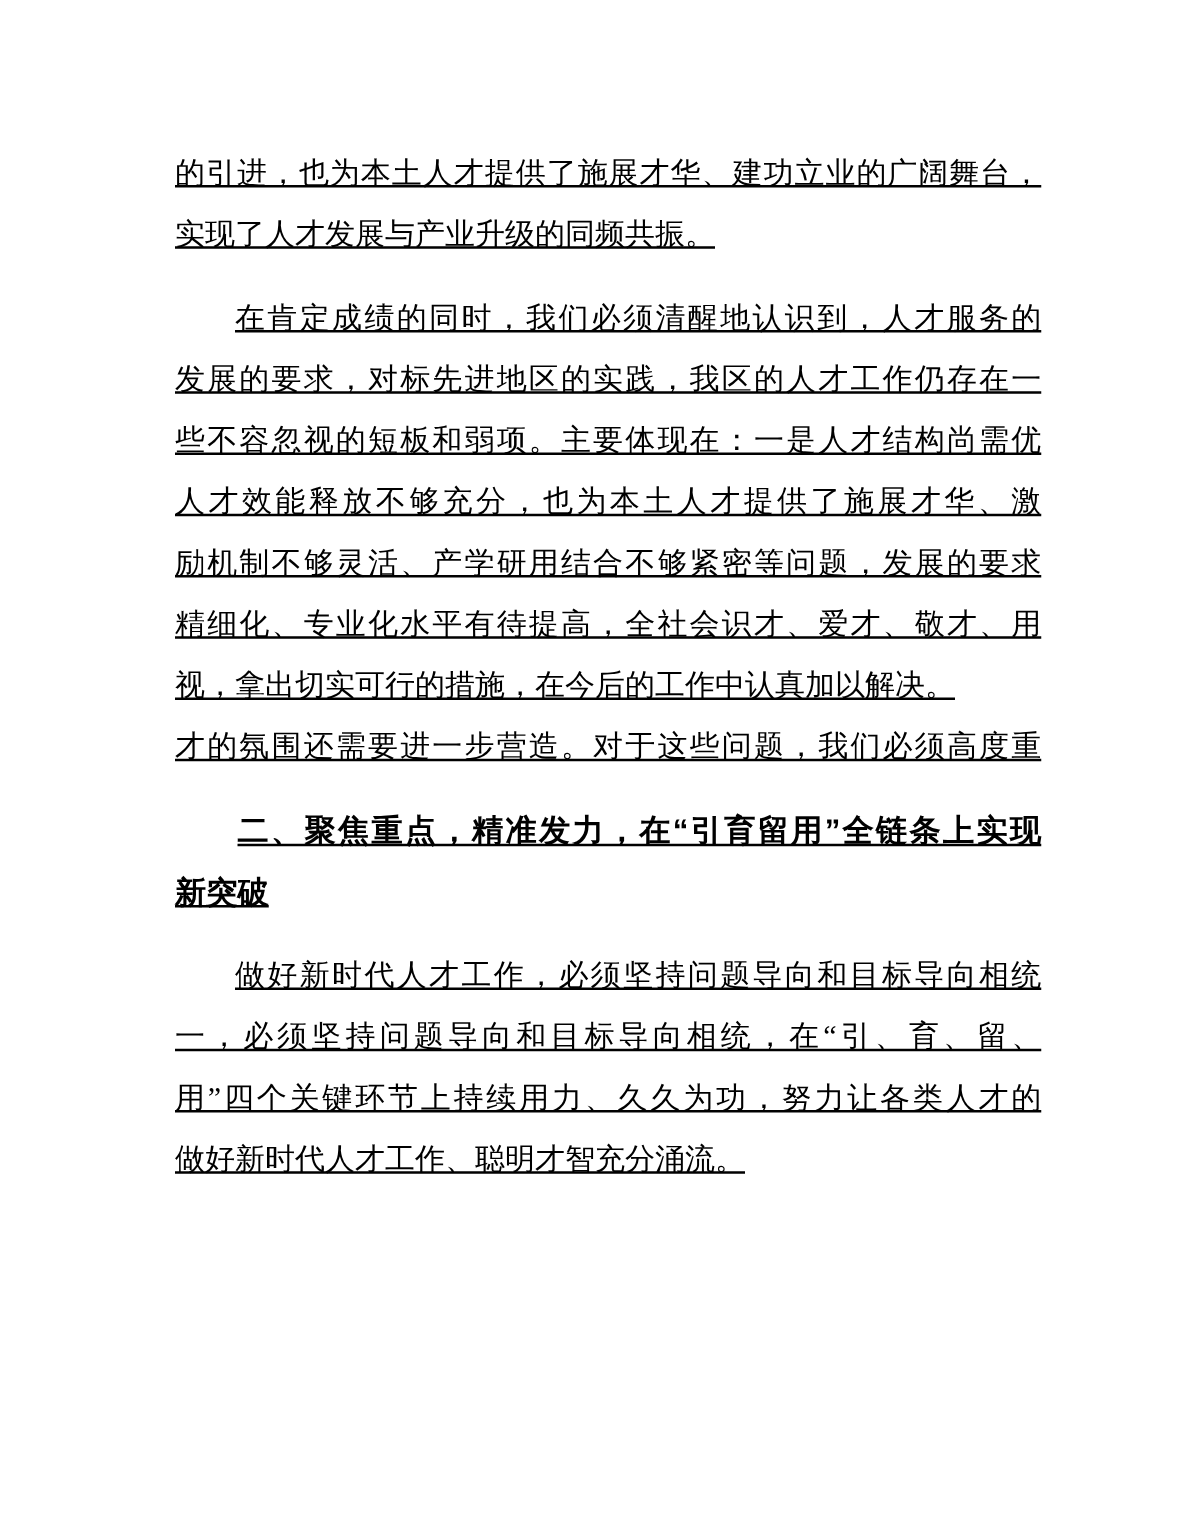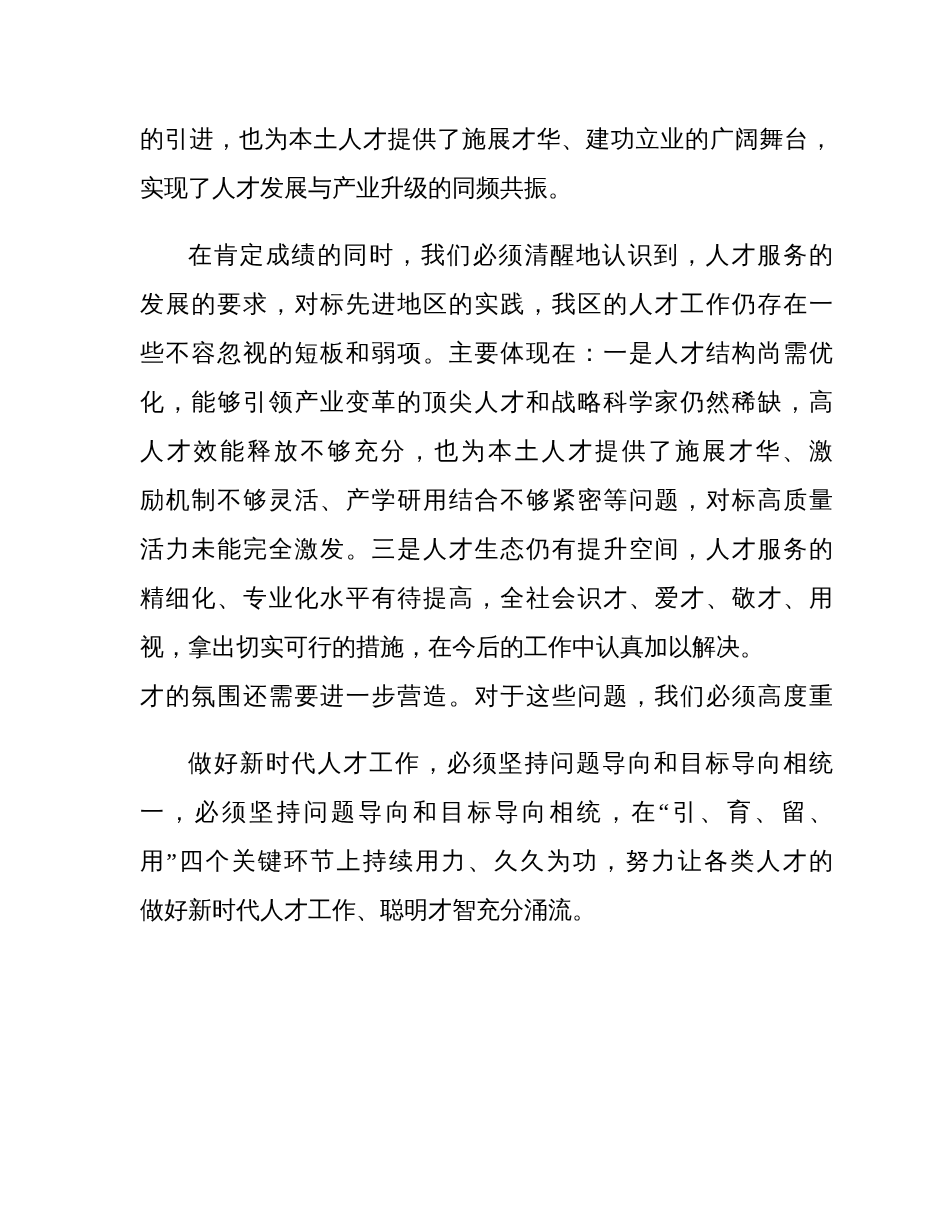--- a/index.html
+++ b/index.html
@@ -26,20 +26,21 @@
     padding: 0;
   }
   .line {
     font-size: 24px;
     height: 49px;
     line-height: 49px;
     color: #000000;
     text-align: justify;
     text-align-last: justify;
     letter-spacing: 0;
+    text-decoration: underline;
   }
   .line.last {
     text-align: center;
     text-align-last: left;
   }
   .line.indent {
     padding-left: 48px;
   }
   .para.heading .line {
     font-family: "Liberation Sans", sans-serif;
@@ -56,27 +57,29 @@
 <div class="page">
   <div class="content">
       <div class="para body">
         <div class="line">的引进，也为本土人才提供了施展才华、建功立业的广阔舞台，</div>
         <div class="line last">实现了人才发展与产业升级的同频共振。</div>
       </div>
       <div class="para body">
         <div class="line indent">在肯定成绩的同时，我们必须清醒地认识到，人才服务的</div>
         <div class="line">发展的要求，对标先进地区的实践，我区的人才工作仍存在一</div>
         <div class="line">些不容忽视的短板和弱项。主要体现在：一是人才结构尚需优</div>
-        <div class="line">化，能够引领产业变革的顶尖人才和战略科学家仍然稀缺，高</div>
         <div class="line">人才效能释放不够充分，也为本土人才提供了施展才华、激</div>
-        <div class="line">励机制不够灵活、产学研用结合不够紧密等问题，对标高质量</div>
-        <div class="line">活力未能完全激发。三是人才生态仍有提升空间，人才服务的</div>
+        <div class="line">励机制不够灵活、产学研用结合不够紧密等问题，发展的要求</div>
         <div class="line">精细化、专业化水平有待提高，全社会识才、爱才、敬才、用</div>
         <div class="line last">视，拿出切实可行的措施，在今后的工作中认真加以解决。</div>
         <div class="line">才的氛围还需要进一步营造。对于这些问题，我们必须高度重</div>
+      </div>
+      <div class="para heading">
+        <div class="line indent">二、聚焦重点，精准发力，在“引育留用”全链条上实现</div>
+        <div class="line last">新突破</div>
       </div>
       <div class="para body">
         <div class="line indent">做好新时代人才工作，必须坚持问题导向和目标导向相统</div>
         <div class="line">一，必须坚持问题导向和目标导向相统，在“引、育、留、</div>
         <div class="line">用”四个关键环节上持续用力、久久为功，努力让各类人才的</div>
         <div class="line last">做好新时代人才工作、聪明才智充分涌流。</div>
       </div>
     </div>
 </div>
 

